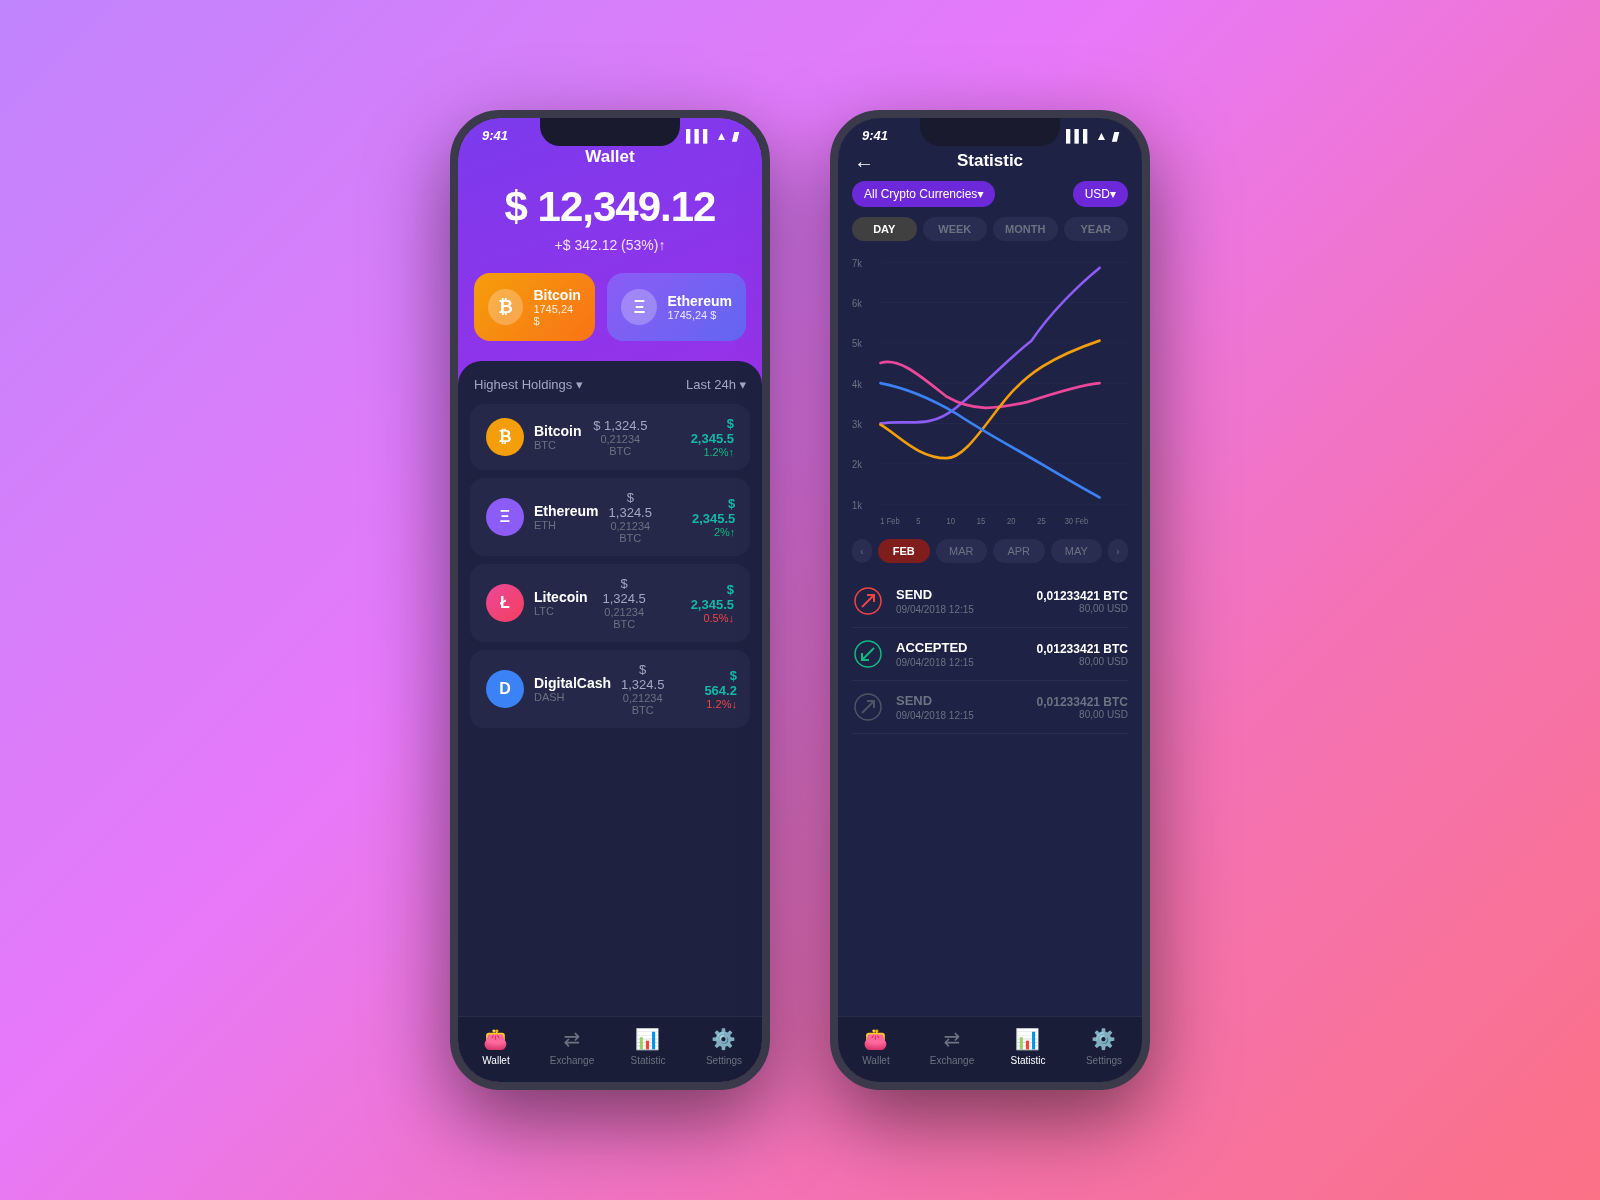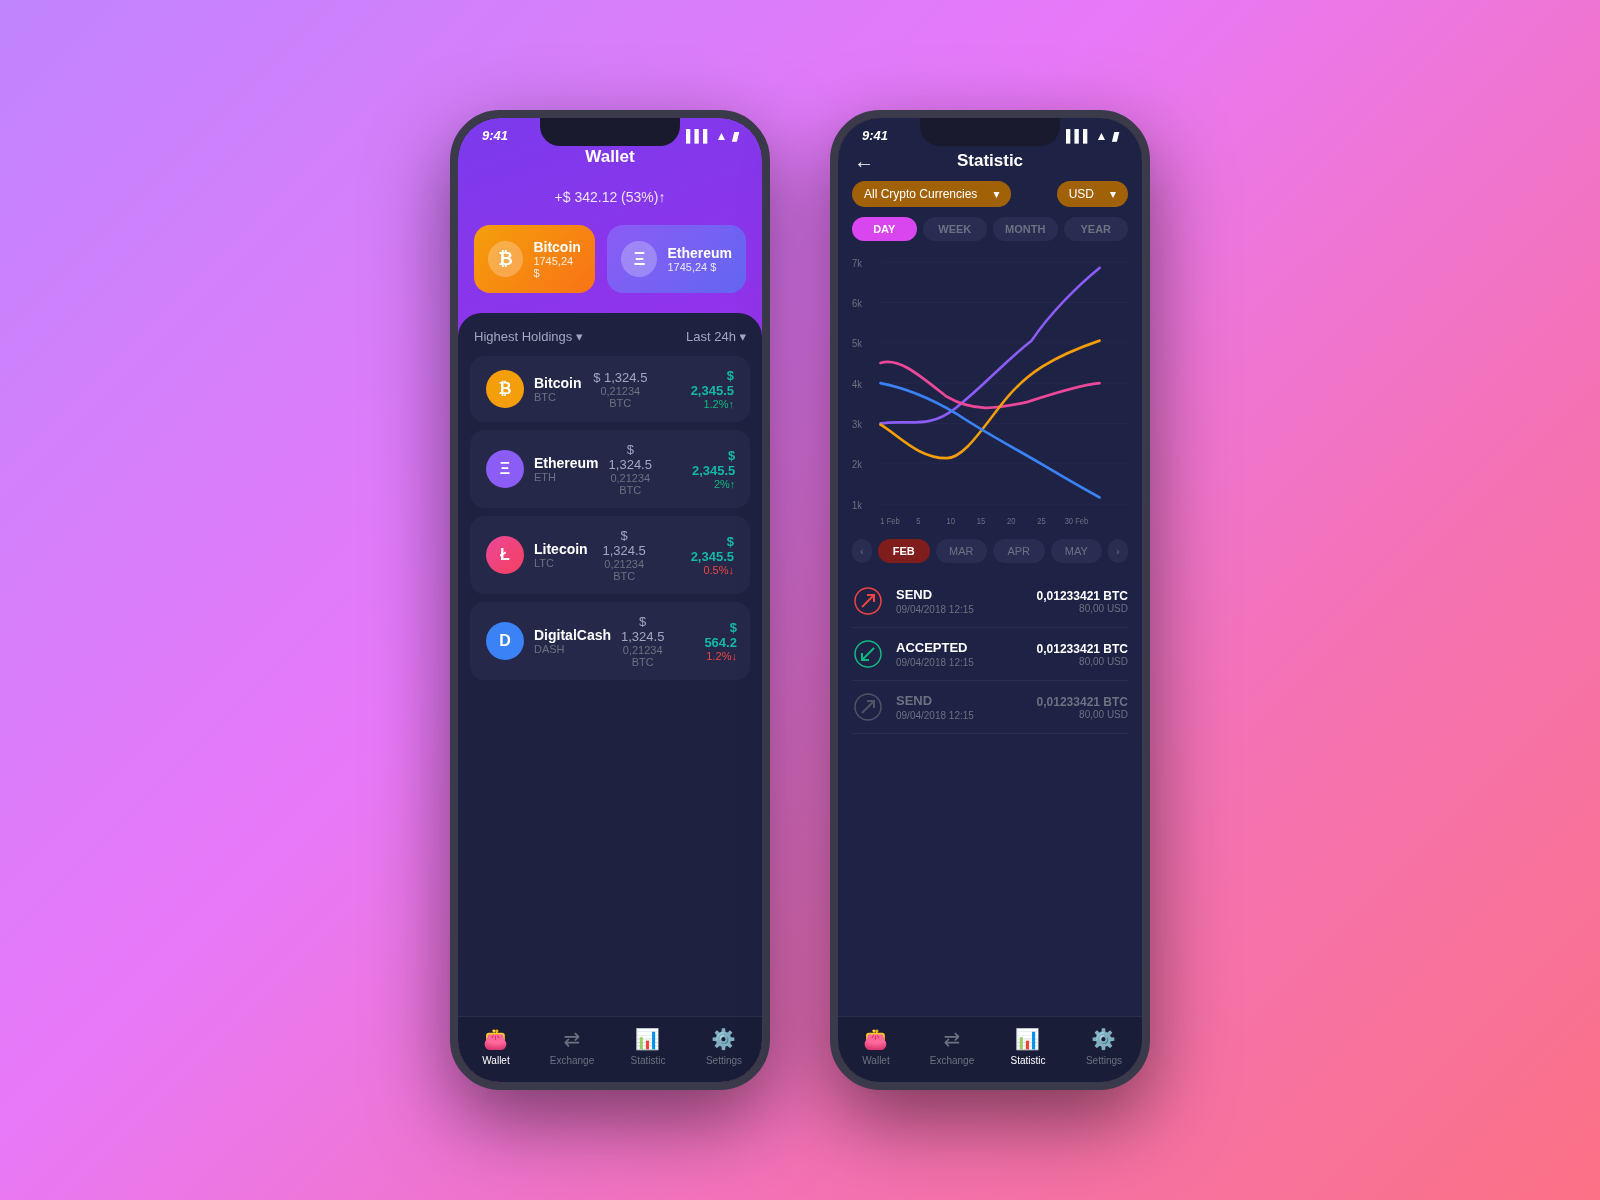--- a/index.html
+++ b/index.html
@@ -249,28 +249,28 @@
     }
 
     .stat-filters {
       display: flex;
       justify-content: space-between;
       align-items: center;
       padding: 0 14px 10px;
     }
 
     .filter-pill {
-      background: #a16207;
+      background: #6d28d9;
       border-radius: 14px;
       padding: 6px 12px;
       font-size: 12px;
       color: #a0a8c0;
       display: flex;
       align-items: center;
-      gap: 16px;
+      gap: 0;
     }
 
     .filter-pill span { color: white; font-weight: 500; }
 
     .period-tabs {
       display: flex;
       padding: 0 14px 10px;
       gap: 6px;
     }
 
@@ -279,21 +279,21 @@
       background: #2a2d52;
       border-radius: 12px;
       padding: 6px 4px;
       font-size: 11px;
       color: #6b7280;
       text-align: center;
       font-weight: bold;
     }
 
     .period-tab.active {
-      background: #d946ef;
+      background: #404040;
       color: white;
       font-weight: 600;
     }
 
     
     .chart-container {
       padding: 0 14px;
       position: relative;
       height: 280px;
       flex-shrink: 0;
@@ -374,20 +374,21 @@
         <span class="status-time">9:41</span>
         <div class="status-icons">
           <span>▌▌▌</span>
           <span>▲</span>
           <span>▮</span>
         </div>
       </div>
 
       <div class="wallet-header">
         <div class="wallet-title">Wallet</div>
+        <div class="wallet-balance">$ 12,349.12</div>
         <div class="wallet-change">+$ 342.12 (53%)↑</div>
       </div>
 
       <div class="wallet-cards">
         <div class="wallet-card card-btc">
           <div class="card-icon">₿</div>
           <div class="card-info">
             <div class="card-name">Bitcoin</div>
             <div class="card-amount">1745,24 $</div>
           </div>

